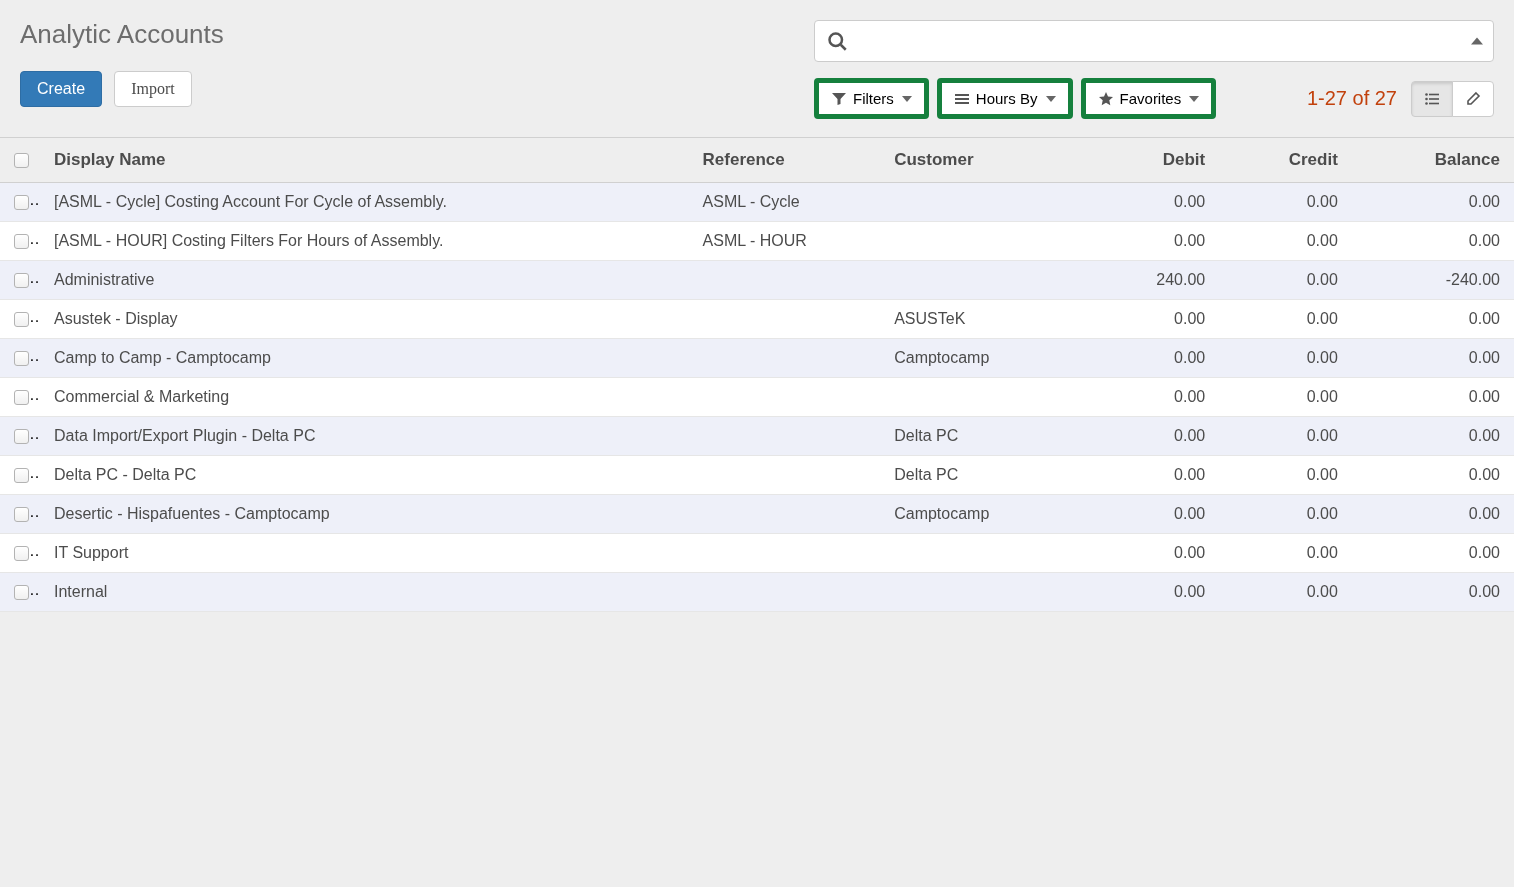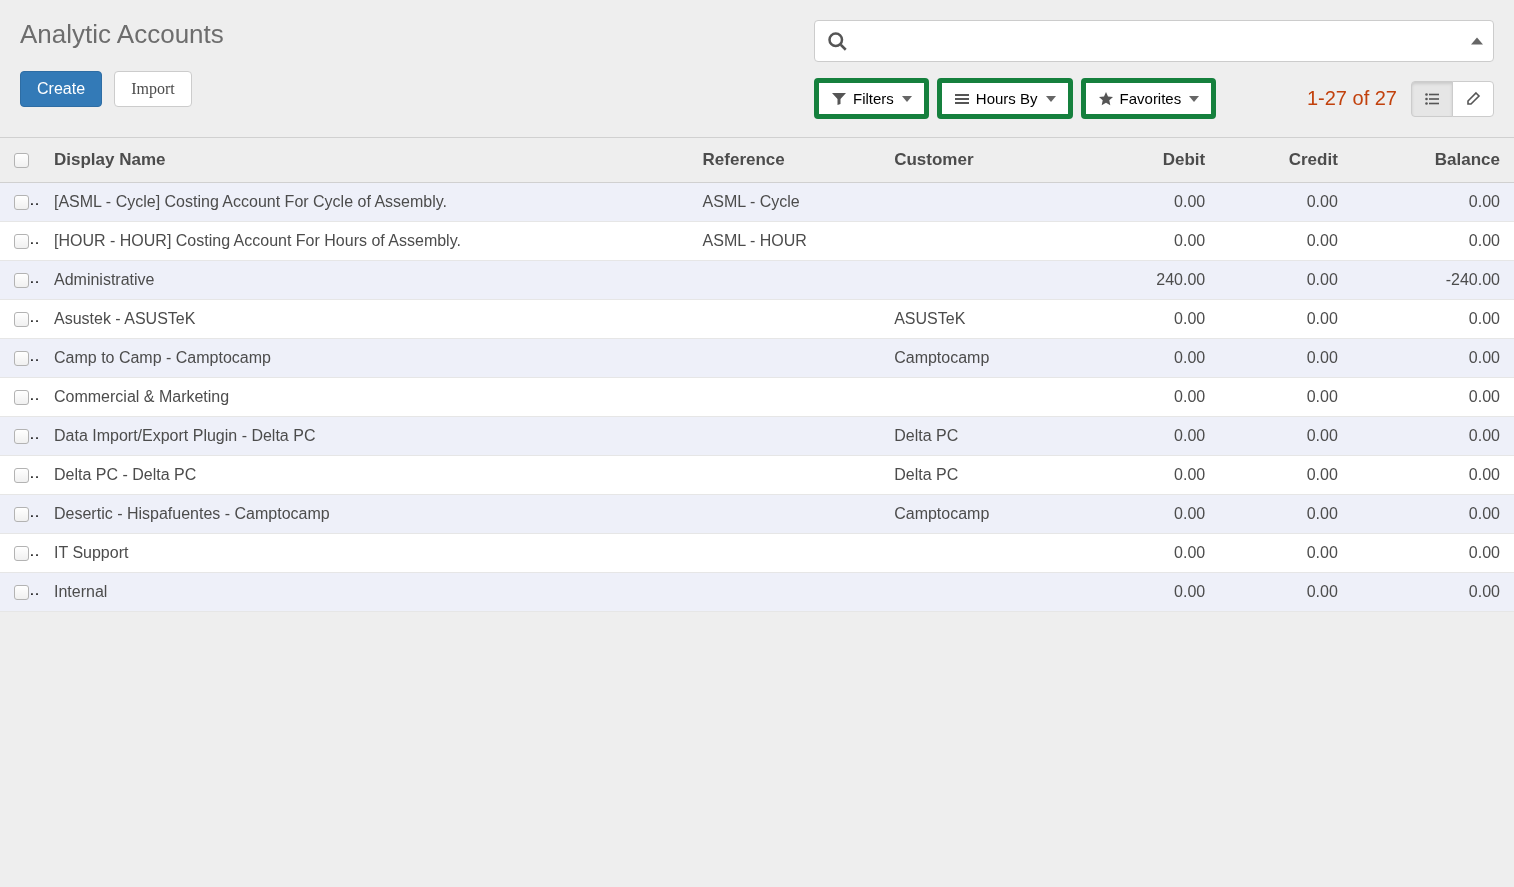--- a/index.html
+++ b/index.html
@@ -275,39 +275,39 @@
           <td class="chk-cell"><input type="checkbox" style=""></td>
           <td>[ASML - Cycle] Costing Account For Cycle of Assembly.</td>
           <td>ASML - Cycle</td>
           <td></td>
           <td class="num">0.00</td>
           <td class="num">0.00</td>
           <td class="num">0.00</td>
         </tr>
         <tr>
           <td class="chk-cell"><input type="checkbox" style=""></td>
-          <td>[HOUR - HOUR] Costing Account For Hours of Assembly.</td>
+          <td>[ASML - HOUR] Costing Filters For Hours of Assembly.</td>
           <td>ASML - HOUR</td>
           <td></td>
           <td class="num">0.00</td>
           <td class="num">0.00</td>
           <td class="num">0.00</td>
         </tr>
         <tr>
           <td class="chk-cell"><input type="checkbox" style=""></td>
           <td>Administrative</td>
           <td></td>
           <td></td>
           <td class="num">240.00</td>
           <td class="num">0.00</td>
           <td class="num">-240.00</td>
         </tr>
         <tr>
           <td class="chk-cell"><input type="checkbox" style=""></td>
-          <td>Asustek - ASUSTeK</td>
+          <td>Asustek - Display</td>
           <td></td>
           <td>ASUSTeK</td>
           <td class="num">0.00</td>
           <td class="num">0.00</td>
           <td class="num">0.00</td>
         </tr>
         <tr>
           <td class="chk-cell"><input type="checkbox" style=""></td>
           <td>Camp to Camp - Camptocamp</td>
           <td></td>

